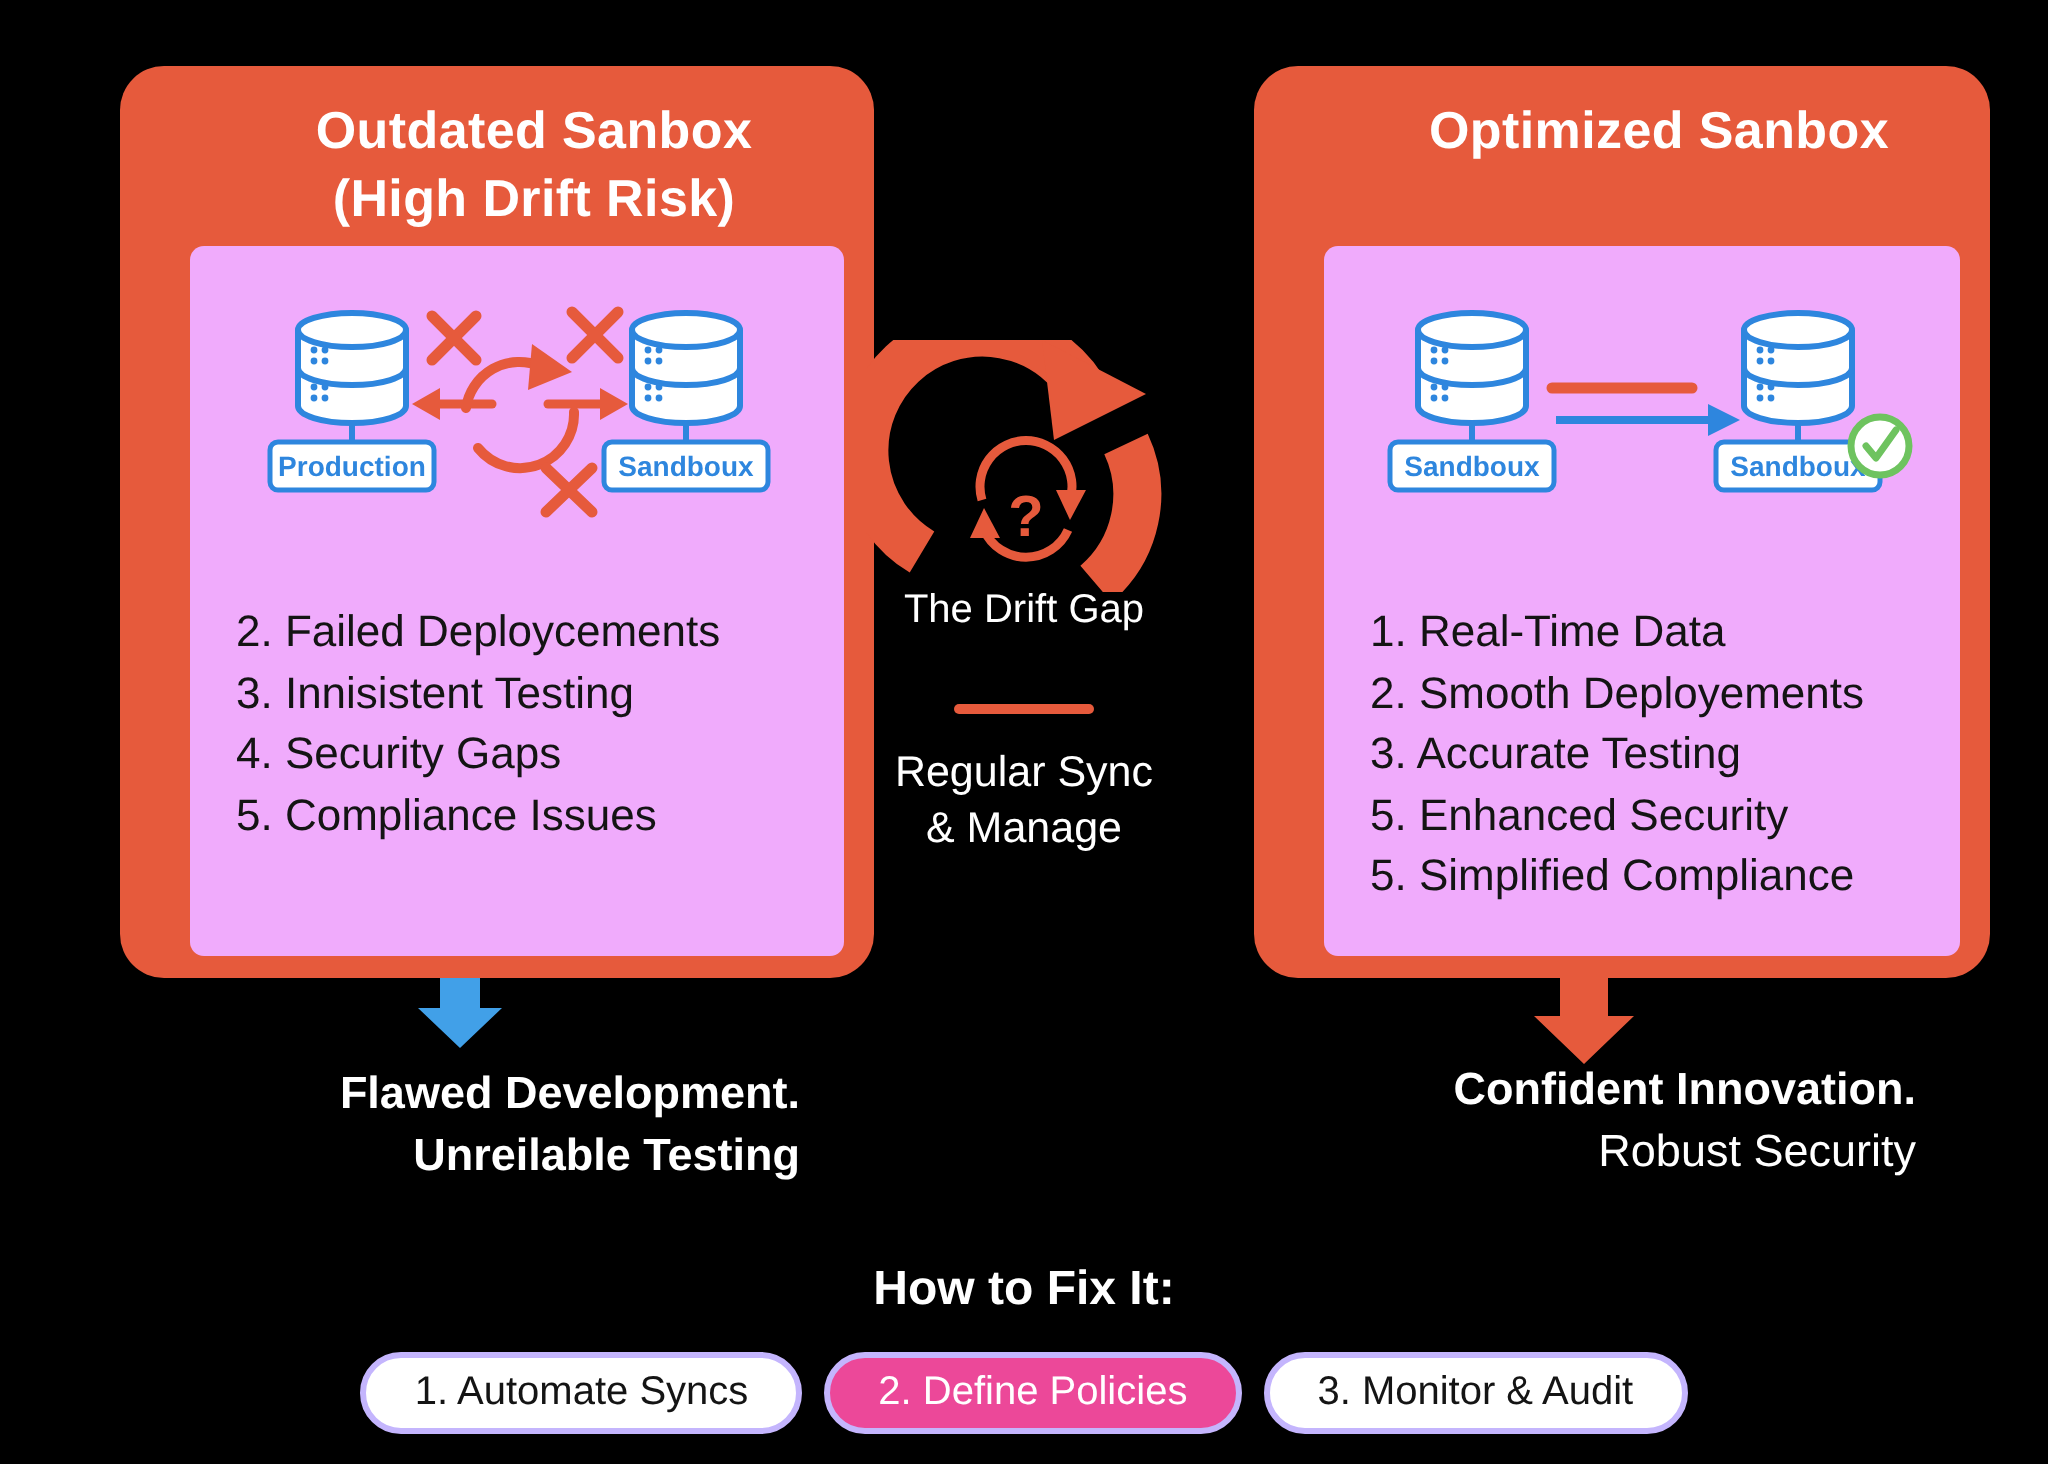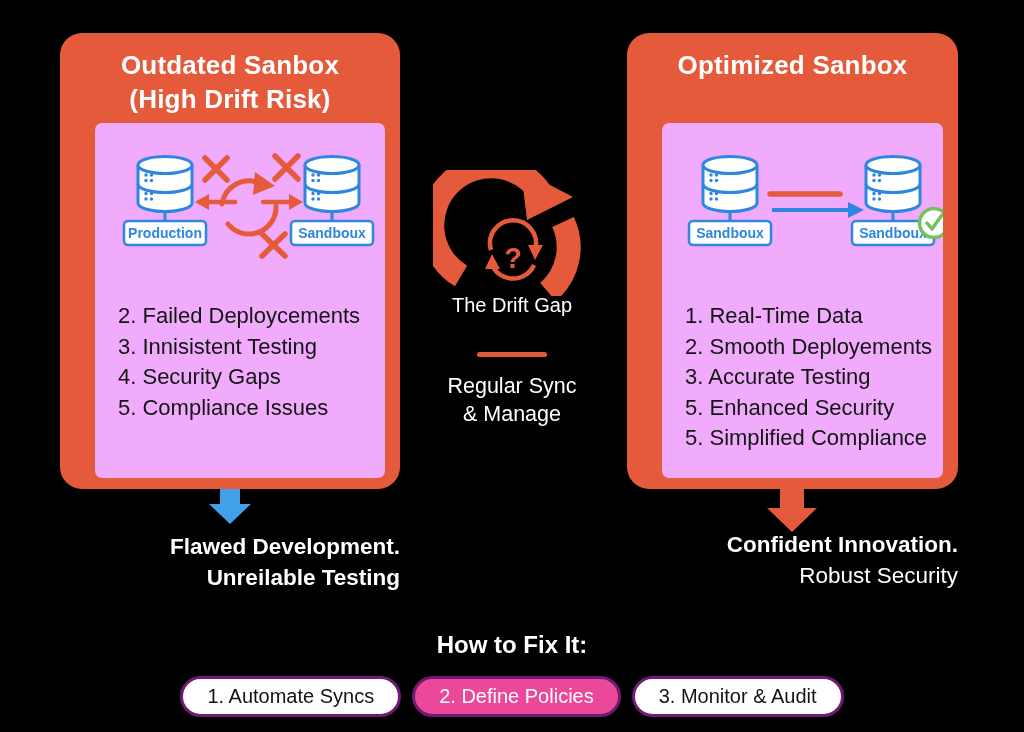--- a/index.html
+++ b/index.html
@@ -1,21 +1,21 @@
 <!DOCTYPE html>
 <html><head>
 <meta charset="utf-8">
 <style>
   html,body{margin:0;padding:0;background:#000;}
   .stage{
     position:relative;width:1024px;height:732px;background:#000;overflow:hidden;
     font-family:"Liberation Sans",sans-serif;-webkit-font-smoothing:antialiased;
   }
   
-  .card{position:absolute;top:33px;height:456px;background:#E65A3C;border-radius:22px;}
+  .card{position:absolute;top:33px;height:456px;background:#E65A3C;border-radius:22px;padding-left:37px;}
   .card-left{left:60px;width:340px;}
   .card-right{left:627px;width:331px;}
   .card-title{
     margin-top:15px;text-align:center;color:#fff;font-weight:bold;
     font-size:26px;line-height:34px;letter-spacing:.2px;
   }
   .card-panel{
     position:absolute;left:15px;right:15px;top:90px;bottom:11px;
     background:#f0abfc;border-radius:7px;overflow:hidden;margin-left:20px;
   }
@@ -44,21 +44,21 @@
   
   .fix-heading{
     position:absolute;left:0;top:631px;width:1024px;text-align:center;
     color:#fff;font-weight:bold;font-size:24px;
   }
   .pills{
     position:absolute;left:0;top:676px;width:1024px;
     display:flex;justify-content:center;gap:11px;
   }
   .pill{
-    height:35px;border:3px solid #701a75;border-radius:21px;background:#fff;
+    height:35px;border:3px solid #c4b5fd;border-radius:21px;background:#fff;
     color:#141414;font-size:20px;padding:0 24px;display:flex;align-items:center;
     white-space:nowrap;
   }
   .pill.filled{background:#ec4899;color:#fff;}
   .defs-holder{position:absolute;width:0;height:0;overflow:hidden;}
 </style>
 </head>
 <body>
 
 <div class="stage">

